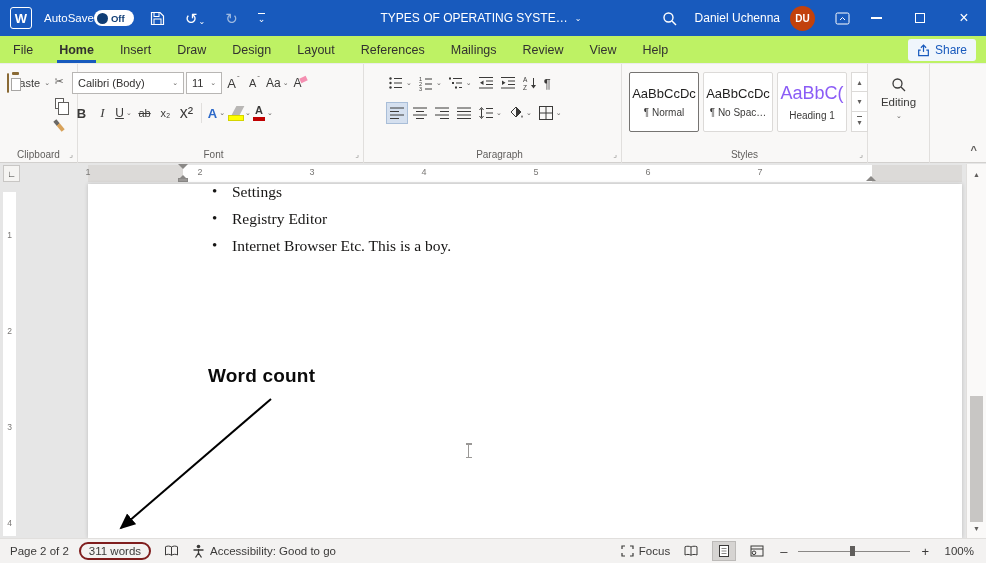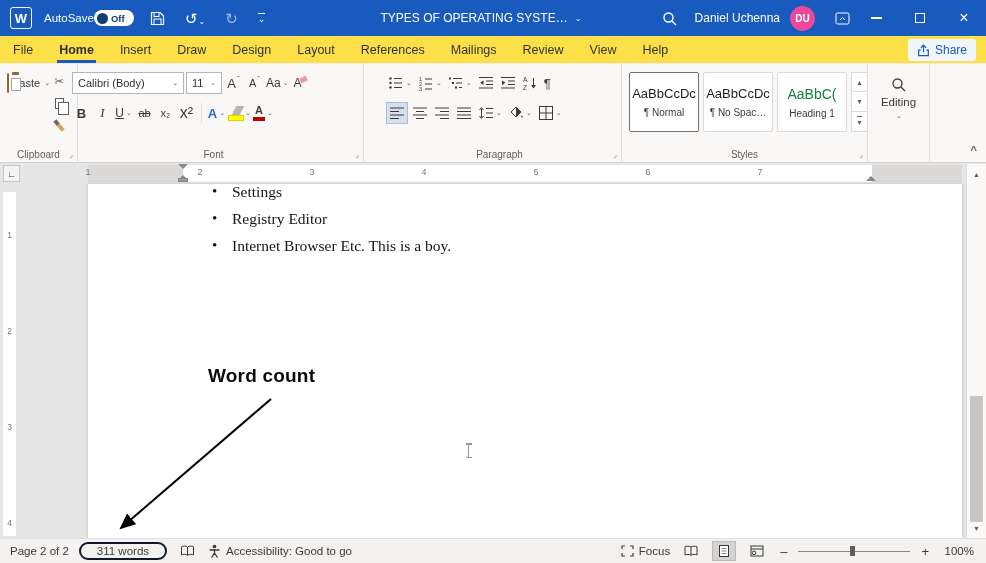--- a/index.html
+++ b/index.html
@@ -16,27 +16,27 @@
 .knob{width:11px;height:11px;border-radius:50%;background:#0f3d75}
 .pill-txt{font-size:9.5px;font-weight:bold;color:#0f3d75}
 .tb-btn{display:flex;align-items:center;justify-content:center;height:100%;padding:0 4px;font-size:15px;gap:1px;line-height:1}
 .tb-btn .mini{font-size:8px;margin-top:7px}
 .disabled{color:#9db9e0}
 .qat-more{font-size:9px;border-top:1.4px solid #fff;padding-top:1px}
 .tb-title{position:absolute;left:50%;top:0;transform:translateX(-56%);height:36px;display:flex;align-items:center;gap:7px;font-size:12px;white-space:nowrap}
 .tb-title .mini{font-size:8px}
 .tb-right{position:absolute;right:0;top:0;height:36px;display:flex;align-items:center}
 .tb-user{font-size:12px;margin:0 10px 0 14px;white-space:nowrap}
-.avatar{width:25px;height:25px;border-radius:50%;background:#ec4899;color:#fff;font-size:10px;font-weight:bold;display:flex;align-items:center;justify-content:center;margin-right:16px}
+.avatar{width:25px;height:25px;border-radius:50%;background:#c2410c;color:#fff;font-size:10px;font-weight:bold;display:flex;align-items:center;justify-content:center;margin-right:16px}
 .win-btn{width:44px;height:36px;display:flex;align-items:center;justify-content:center;font-size:16px}
 .minbar{width:11px;height:1.5px;background:#fff}
 .maxbox{width:10px;height:10px;border:1.4px solid #fff}
 
 
-#tabrow{position:absolute;top:36px;left:0;width:100%;height:28px;background:#fde047;display:flex;align-items:center;border-bottom:1px solid #ececec}
+#tabrow{position:absolute;top:36px;left:0;width:100%;height:28px;background:#bef264;display:flex;align-items:center;border-bottom:1px solid #ececec}
 .mtab{padding:0 13px;font-size:12.5px;color:#323130;height:100%;display:flex;align-items:center;position:relative}
 .mtab.active{font-weight:bold}
 .mtab.active::after{content:"";position:absolute;left:11px;right:11px;bottom:0;height:3px;background:#185abd}
 #share{position:absolute;right:10px;top:3px;height:22px;display:flex;align-items:center;gap:5px;color:#185abd;font-size:12px;padding:0 9px;border-radius:3px;background:#f0f6fc}
 
 
 #ribbon{position:absolute;top:64px;left:0;width:100%;height:99px;background:#f9f8f7;border-bottom:1px solid #d2d0ce}
 .rgroup{position:absolute;top:0;height:99px;border-right:1px solid #e1dfdd}
 .glabel{position:absolute;bottom:3px;left:0;width:100%;text-align:center;font-size:10px;color:#605e5c}
 .launcher{position:absolute;bottom:4px;right:4px;font-size:8px;color:#8a8886;cursor:pointer}
@@ -70,21 +70,21 @@
 .eraser{width:7px;height:5px;background:#f48fb1;transform:rotate(-25deg);margin-left:-3px;margin-top:-8px}
 
 .p-btn{display:inline-flex;align-items:center;justify-content:center;height:22px;padding:0 2px;gap:1px}
 .p-btn.sel{background:#d5e0ef;border:1px solid #a9bed8}
 
 .styles-row{position:absolute;left:7px;top:8px;display:flex;gap:4px}
 .style-card{width:70px;height:60px;background:#fff;border:1px solid #dcdad8;border-radius:2px;display:flex;flex-direction:column;align-items:center;justify-content:center;gap:6px}
 .style-card.selected{border:1px solid #767472}
 .sc-preview{font-size:13px;color:#1f1e1d;white-space:nowrap}
 .sc-name{font-size:10px;color:#3b3a39;white-space:nowrap}
-.style-card.heading .sc-preview{color:#15803d;font-size:14px}
+.style-card.heading .sc-preview{color:#8b5cf6;font-size:18px}
 .gal-col{display:flex;flex-direction:column;width:17px}
 .gal-btn{height:20px;border:1px solid #dcdad8;border-top-width:0;background:#fff;display:flex;align-items:center;justify-content:center;font-size:8px;color:#605e5c}
 .gal-btn:first-child{border-top-width:1px}
 .gal-more-mark{border-top:1.2px solid #605e5c;padding-top:1px}
 
 .edit-btn{position:absolute;left:0;top:13px;width:100%;display:flex;flex-direction:column;align-items:center;gap:4px;font-size:11.5px}
 #ribbon-collapse{position:absolute;right:9px;bottom:6px;font-size:11px;color:#605e5c;font-weight:bold}
 
 
 #ruler{position:absolute;top:163px;left:0;width:100%;height:21px;background:#e6e6e6}
@@ -111,21 +111,21 @@
 
 #vscroll{position:absolute;right:0;top:164px;width:20px;bottom:25px;background:#faf9f8;border-left:1px solid #e1dfdd}
 .vs-btn{position:absolute;left:0;width:100%;height:14px;display:flex;align-items:center;justify-content:center;font-size:7px;color:#605e5c}
 .vs-up{top:3px}.vs-down{bottom:3px}
 .vs-thumb{position:absolute;left:3px;width:13px;top:232px;height:126px;background:#c8c6c4}
 
 
 #statusbar{position:absolute;left:0;bottom:0;width:100%;height:25px;background:#f3f2f1;border-top:1px solid #e1dfdd;display:flex;align-items:center;justify-content:space-between;font-size:11.5px;color:#3b3a39}
 .sb-left{display:flex;align-items:center;gap:13px;padding-left:10px}
 .sb-item{display:flex;align-items:center;gap:5px;white-space:nowrap}
-.wc-box{border:2px solid #0f172a;border-radius:9px;padding:1px 16px;margin-left:-3px}
+.wc-box{border:2px solid #7f1d1d;border-radius:9px;padding:1px 8px;margin-left:-3px}
 .sb-right{display:flex;align-items:center;gap:9px;padding-right:12px}
 .view-btn{width:24px;height:20px;display:flex;align-items:center;justify-content:center}
 .view-btn.selected{background:#d6d4d2;border:1px solid #bcbab8}
 .zoom-btn{font-size:13px;padding:0 2px}
 .zoom-slider{position:relative;width:112px;height:14px}
 .zs-track{position:absolute;left:0;right:0;top:6.5px;height:1.5px;background:#8a8886}
 .zs-thumb{position:absolute;left:52px;top:2px;width:5px;height:10px;background:#605e5c}
 .zoom-pct{width:34px;text-align:right}
 
 

